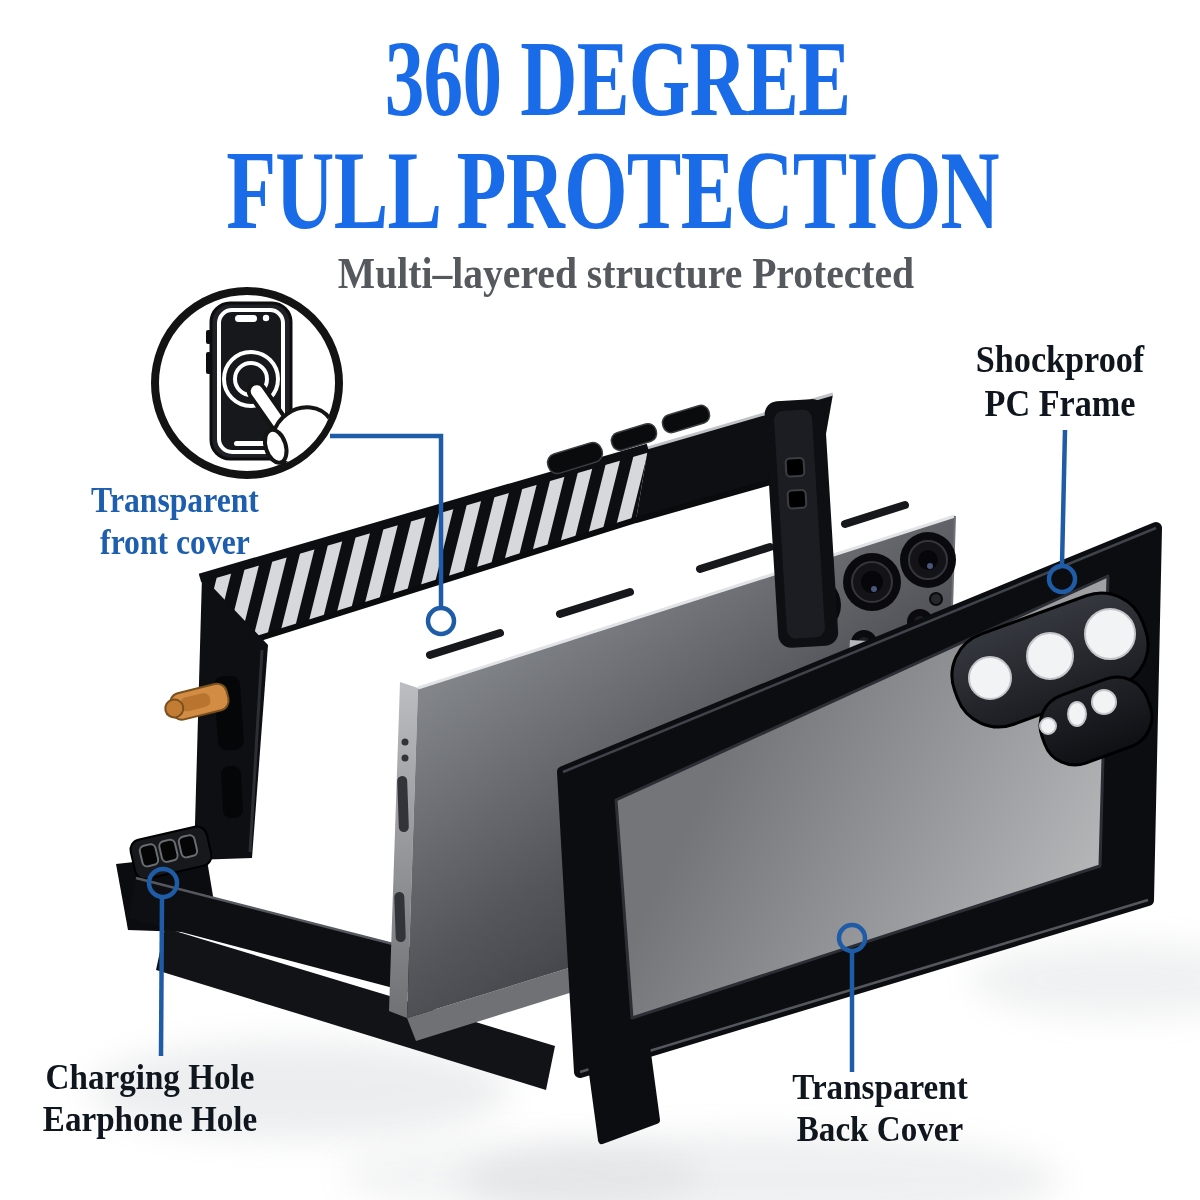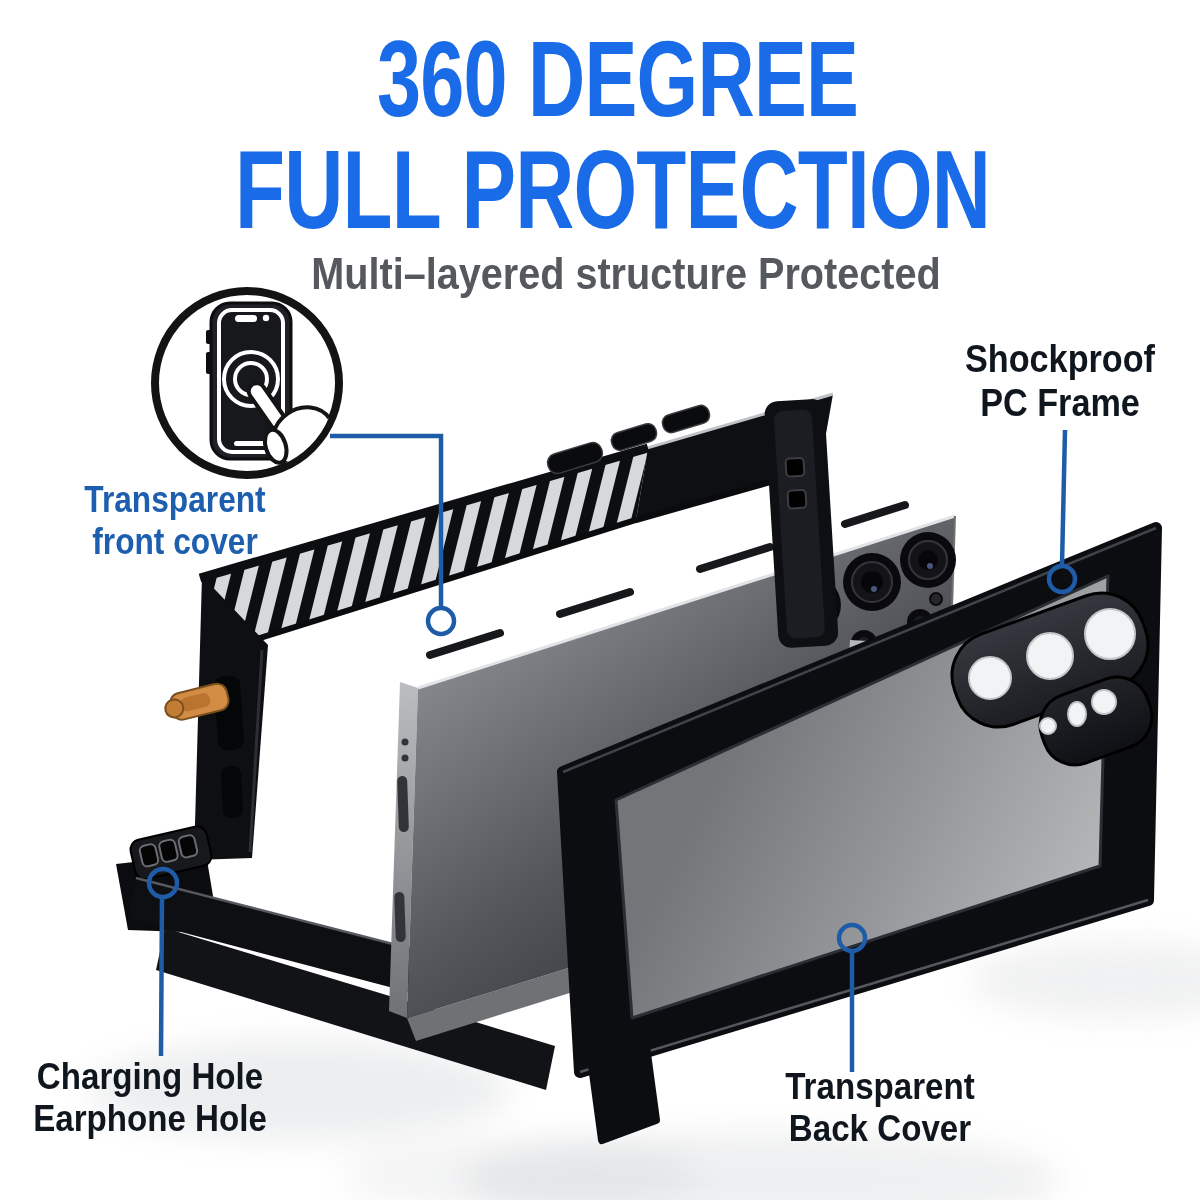--- a/index.html
+++ b/index.html
@@ -1,18 +1,18 @@
 <!DOCTYPE html>
 <html style="--title-blue: #1a6be8; --subtitle-gray: #55585c; --label-blue: #1d5fae; --label-dark: #10161e; --callout-blue: #1e5ca8; --case-black: #0d0e12; --plug-orange: #d28c44;"><head>
 <meta charset="utf-8">
 <style>
   html,body{margin:0;padding:0;background:#fff;}
   .canvas{
     position:relative;width:1200px;height:1200px;overflow:hidden;
-    background:#fff;font-family:Liberation Sans, sans-serif;
+    background:#fff;font-family:Liberation Serif, serif;
   }
   .canvas svg{position:absolute;left:0;top:0;}
   .txt{position:absolute;text-align:center;font-weight:bold;white-space:nowrap;}
   .title1{top:26px;left:35px;right:0;font-size:107px;color:var(--title-blue,#1a6be8);
     transform:scaleX(.74);letter-spacing:-1px;line-height:1;}
   .title2{top:134px;left:25px;right:0;font-size:112px;color:var(--title-blue,#1a6be8);
     transform:scaleX(.73);letter-spacing:-1px;line-height:1;}
   .subtitle{top:250px;left:52px;right:0;font-size:44px;color:var(--subtitle-gray,#55585c);
     transform:scaleX(.9);line-height:1.1;}
   .lbl{line-height:1.18;}

